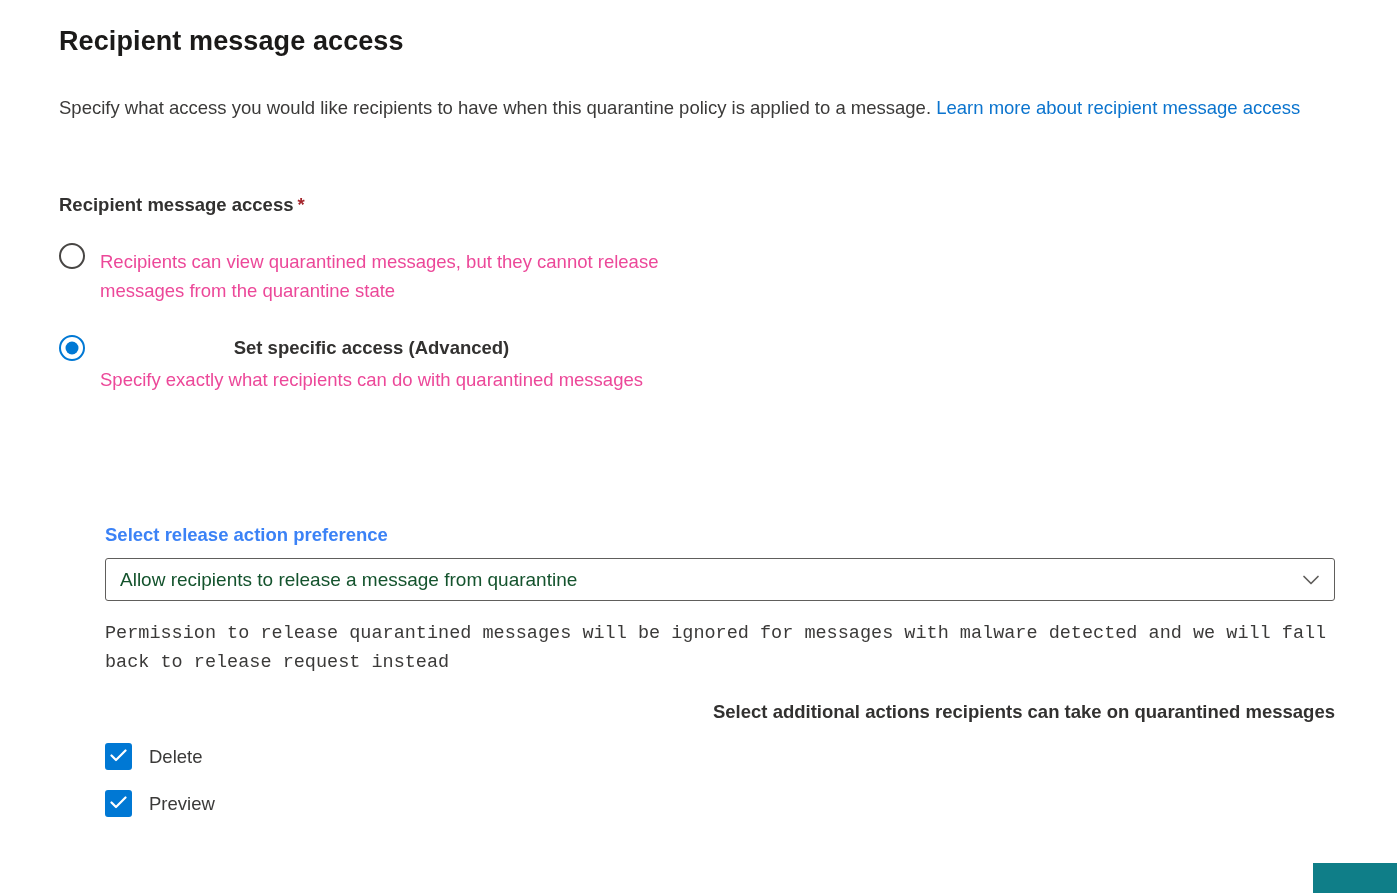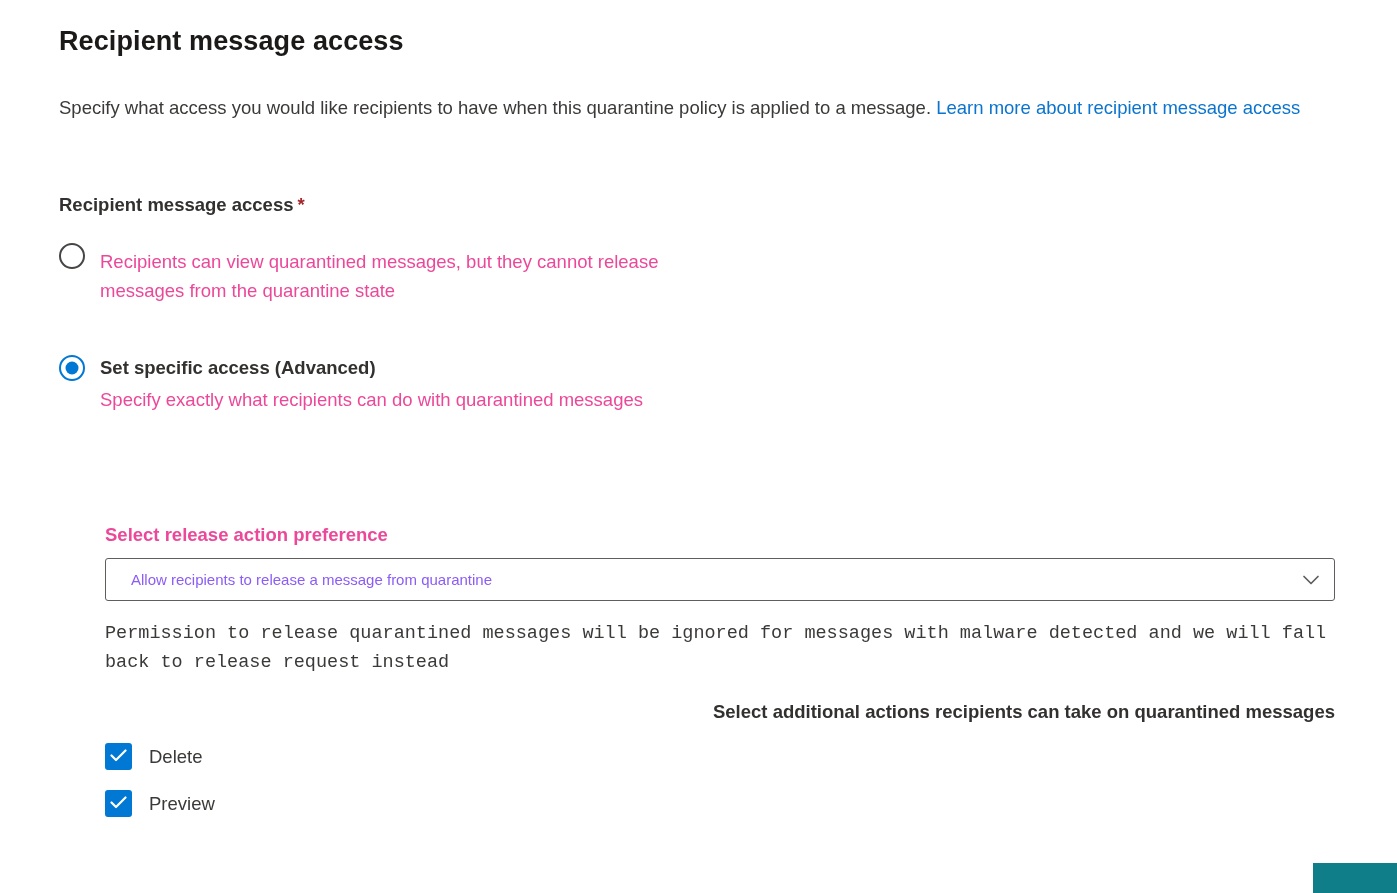--- a/index.html
+++ b/index.html
@@ -82,52 +82,51 @@
     color: #323130;
     line-height: 26px;
   }
   .radio-desc {
     margin-top: 4px;
     font-size: 18.5px;
     line-height: 29px;
     color: #ec4899;
     max-width: 640px;
   }
-  .radio-row + .radio-row { margin-top: 48px; }
+  .radio-row + .radio-row { margin-top: 28px; text-align: center; }
 
   
   .advanced {
     position: absolute;
     left: 105px; top: 524px;
     width: 1230px;
   }
   .field-label {
     font-size: 18.5px;
     font-weight: 600;
-    color: #ec4899;
+    color: #3b82f6;
   }
   .dropdown {
     margin-top: 12px;
     width: 1230px;
     height: 43px;
     border: 1px solid #605e5c;
     border-radius: 3px;
     background: #ffffff;
     display: flex;
     align-items: center;
     padding: 0 14px;
     cursor: pointer;
   }
   .dropdown-value {
     flex: 1 1 auto;
-    font-size: 15px;
-    color: #8b5cf6;
+    font-size: 19px;
+    color: #14532d;
     white-space: nowrap;
     overflow: hidden;
-    margin-left: 11px;
   }
   .dropdown-chevron {
     flex: 0 0 auto;
     display: flex;
     align-items: center;
     color: #605e5c;
   }
   .field-note {
     margin-top: 18px;
     font-size: 18.5px;

